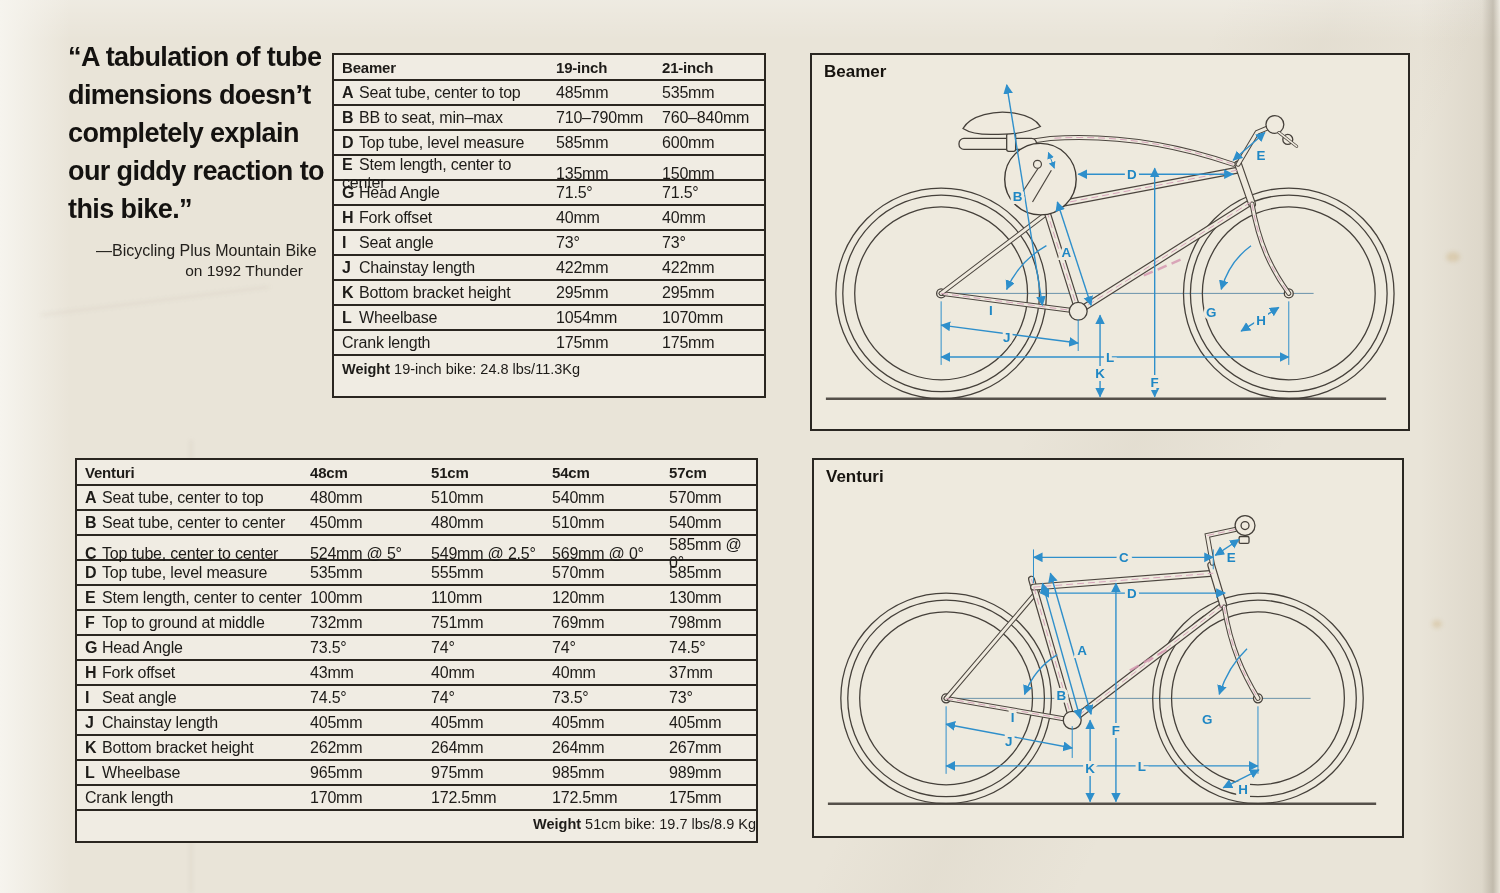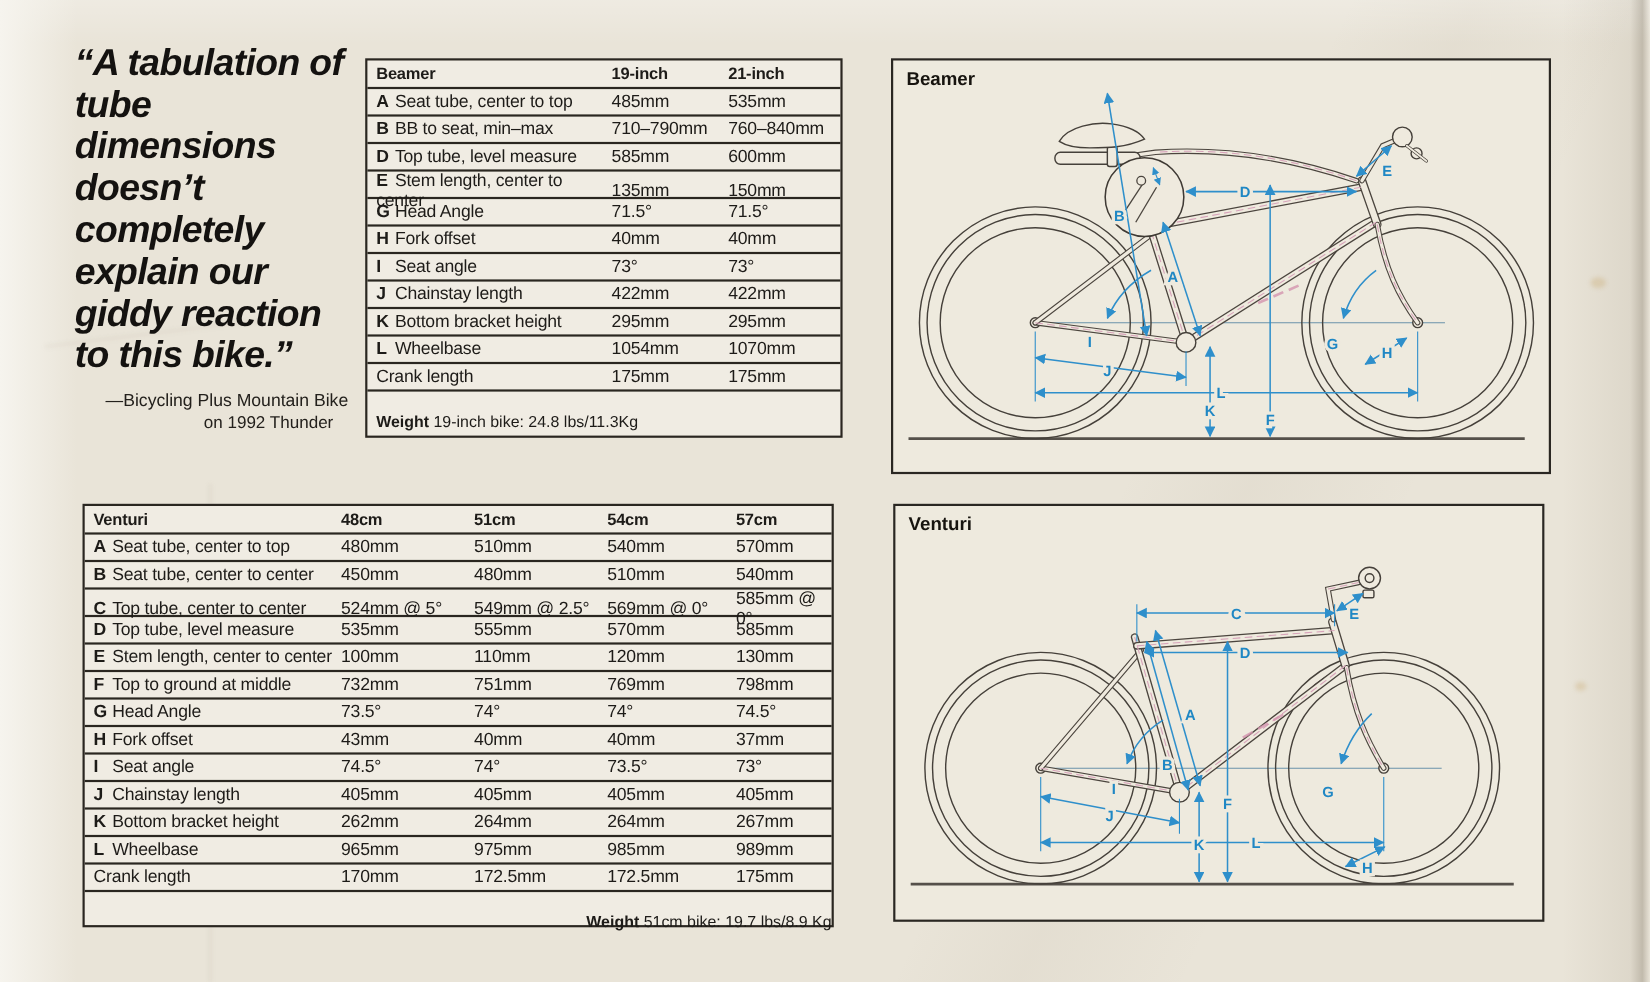--- a/index.html
+++ b/index.html
@@ -16,37 +16,37 @@
       linear-gradient(90deg, #f6f4ee 0px, rgba(246,244,238,0) 70px),
       linear-gradient(90deg, rgba(0,0,0,0) 1420px, rgba(120,105,80,0.10) 1482px, rgba(90,78,58,0.28) 1493px, rgba(233,228,216,0) 1500px),
       linear-gradient(180deg, rgba(255,255,255,0.25) 0px, rgba(255,255,255,0) 40px),
       linear-gradient(115deg, rgba(0,0,0,0) 64%, rgba(140,125,100,0.06) 70%, rgba(0,0,0,0) 78%);
   }
   .crease { position:absolute; pointer-events:none; background:rgba(150,138,115,0.14); filter:blur(2px); }
   .stain { position:absolute; pointer-events:none; border-radius:50%; background:rgba(186,140,60,0.22); filter:blur(2px); }
 
   
   .quote-block { position:absolute; left:68px; top:38px; width:256px; }
-  .quote-text { font-size:34px; font-weight:700; line-height:38px; letter-spacing:-0.6px; color:#141210;font-style:italic; }
+  .quote-text { font-size:27px; font-weight:700; line-height:38px; letter-spacing:-0.6px; color:#141210; }
   .quote-attr1 { margin-top:14px; margin-left:28px; font-size:16px; color:#23201c; }
   .quote-attr2 { margin-top:2px; text-align:right; margin-right:21px; font-size:15.5px; color:#23201c; }
 
   
   .spec-table { position:absolute; border:2px solid #2a2620; background:#f0ece3; }
   .spec-table .trow, .spec-table .thead { display:grid; align-items:center; border-bottom:2px solid #2a2620; padding-left:8px; font-size:16px; letter-spacing:-0.2px; }
   .spec-table .thead { font-weight:700; font-size:15px; }
   #beamer-table { left:332px; top:53px; width:434px; }
   #beamer-table .trow, #beamer-table .thead { grid-template-columns:214px 106px 1fr; height:25px; }
   #beamer-table .thead { height:26px; }
   #venturi-table { left:75px; top:458px; width:683px; }
   #venturi-table .trow, #venturi-table .thead { grid-template-columns:225px 121px 121px 117px 1fr; height:25px; }
   #venturi-table .thead { height:26px; }
   .key { display:inline-block; min-width:17px; font-weight:700; }
   .key:empty { min-width:0; }
-  .weight-row { padding:20px 0 0 8px; font-size:14.5px; border-bottom:none !important; }
+  .weight-row { padding:5px 0 0 8px; font-size:14.5px; border-bottom:none !important; }
   #beamer-table .weight-row { height:40px; }
   #venturi-table .weight-row { height:30px;text-align:right; }
   .weight-row b { font-weight:700; }
   .trow:last-of-type{ }
 
   
   .panel { position:absolute; border:2px solid #2a2722; background:#eeeade; }
   #beamer-panel { left:810px; top:53px; width:600px; height:378px; }
   #venturi-panel { left:812px; top:458px; width:592px; height:380px; }
   .panel-title { position:absolute; left:12px; top:7px; font-size:17px; font-weight:700; color:#17140f; }

